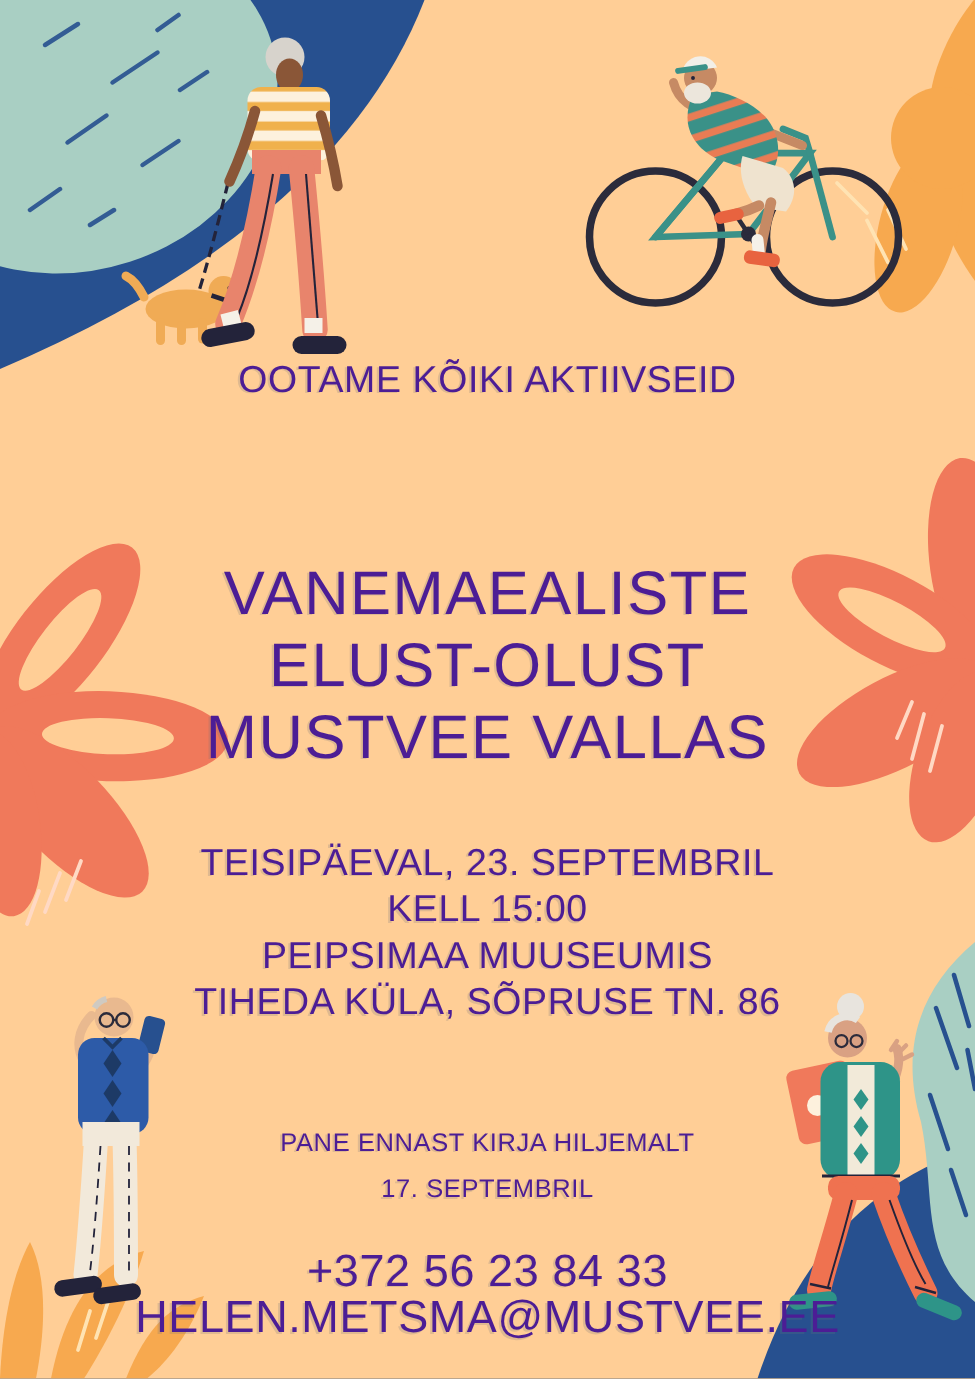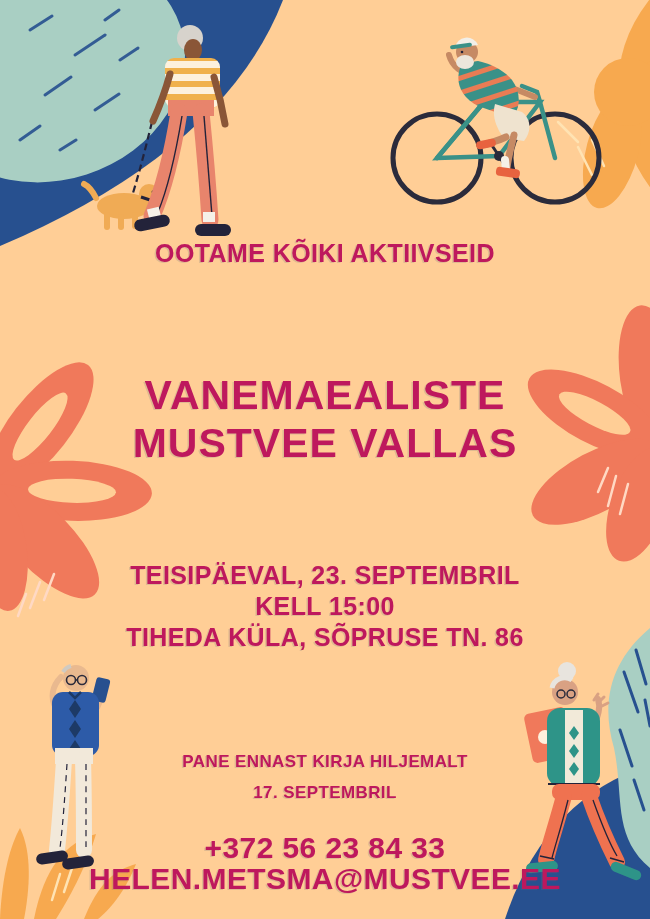--- a/index.html
+++ b/index.html
@@ -4,21 +4,21 @@
 <style>
   html,body{margin:0;padding:0;background:#888;}
   .poster{
     position:relative;width:650px;height:919px;margin:0 auto;
     background:#FFCE96;overflow:hidden;
     font-family:"Liberation Sans","DejaVu Sans",sans-serif;
   }
   .decor{position:absolute;inset:0;width:650px;height:919px;display:block;}
   .txt{
     position:absolute;left:0;width:650px;text-align:center;
-    color:#be185d;font-weight:700;
+    color:#4c1d95;font-weight:400;
     text-shadow:-1.5px 1px 0 rgba(110,115,125,0.22);
   }
   .txt .l{white-space:nowrap;}
   .intro{top:238px;font-size:25px;line-height:31px;letter-spacing:.4px;}
   .title{top:371px;font-size:41px;line-height:48px;letter-spacing:1px;}
   .event{top:560px;font-size:25px;line-height:31px;letter-spacing:.4px;}
   .register{top:746px;font-size:17px;line-height:31px;letter-spacing:.4px;}
   .contact{top:832px;font-size:30px;line-height:31px;letter-spacing:.4px;}
 </style>
 </head>
@@ -240,26 +240,28 @@
       <rect x="610" y="866" width="32" height="10" rx="5" fill="#2E9488" transform="rotate(22 626 871)"></rect>
     </g>
   </svg>
 
   <div class="txt intro">
     <div class="l">OOTAME KÕIKI AKTIIVSEID</div>
   </div>
 
   <div class="txt title">
     <div class="l">VANEMAEALISTE</div>
+    <div class="l">ELUST-OLUST</div>
     <div class="l">MUSTVEE VALLAS</div>
   </div>
 
   <div class="txt event">
     <div class="l">TEISIPÄEVAL, 23. SEPTEMBRIL</div>
     <div class="l">KELL 15:00</div>
+    <div class="l">PEIPSIMAA MUUSEUMIS</div>
     <div class="l">TIHEDA KÜLA, SÕPRUSE TN. 86</div>
   </div>
 
   <div class="txt register">
     <div class="l">PANE ENNAST KIRJA HILJEMALT</div>
     <div class="l">17. SEPTEMBRIL</div>
   </div>
 
   <div class="txt contact">
     <div class="l">+372 56 23 84 33</div>

